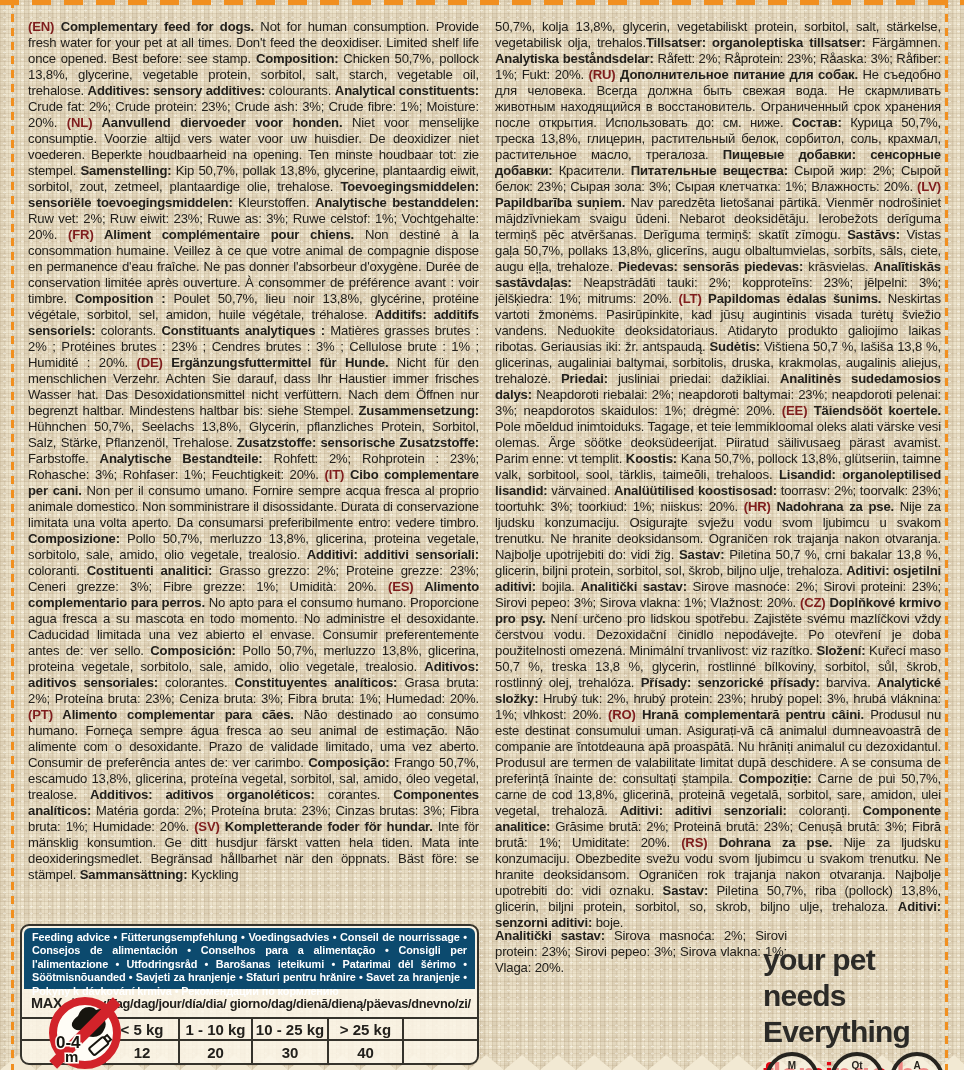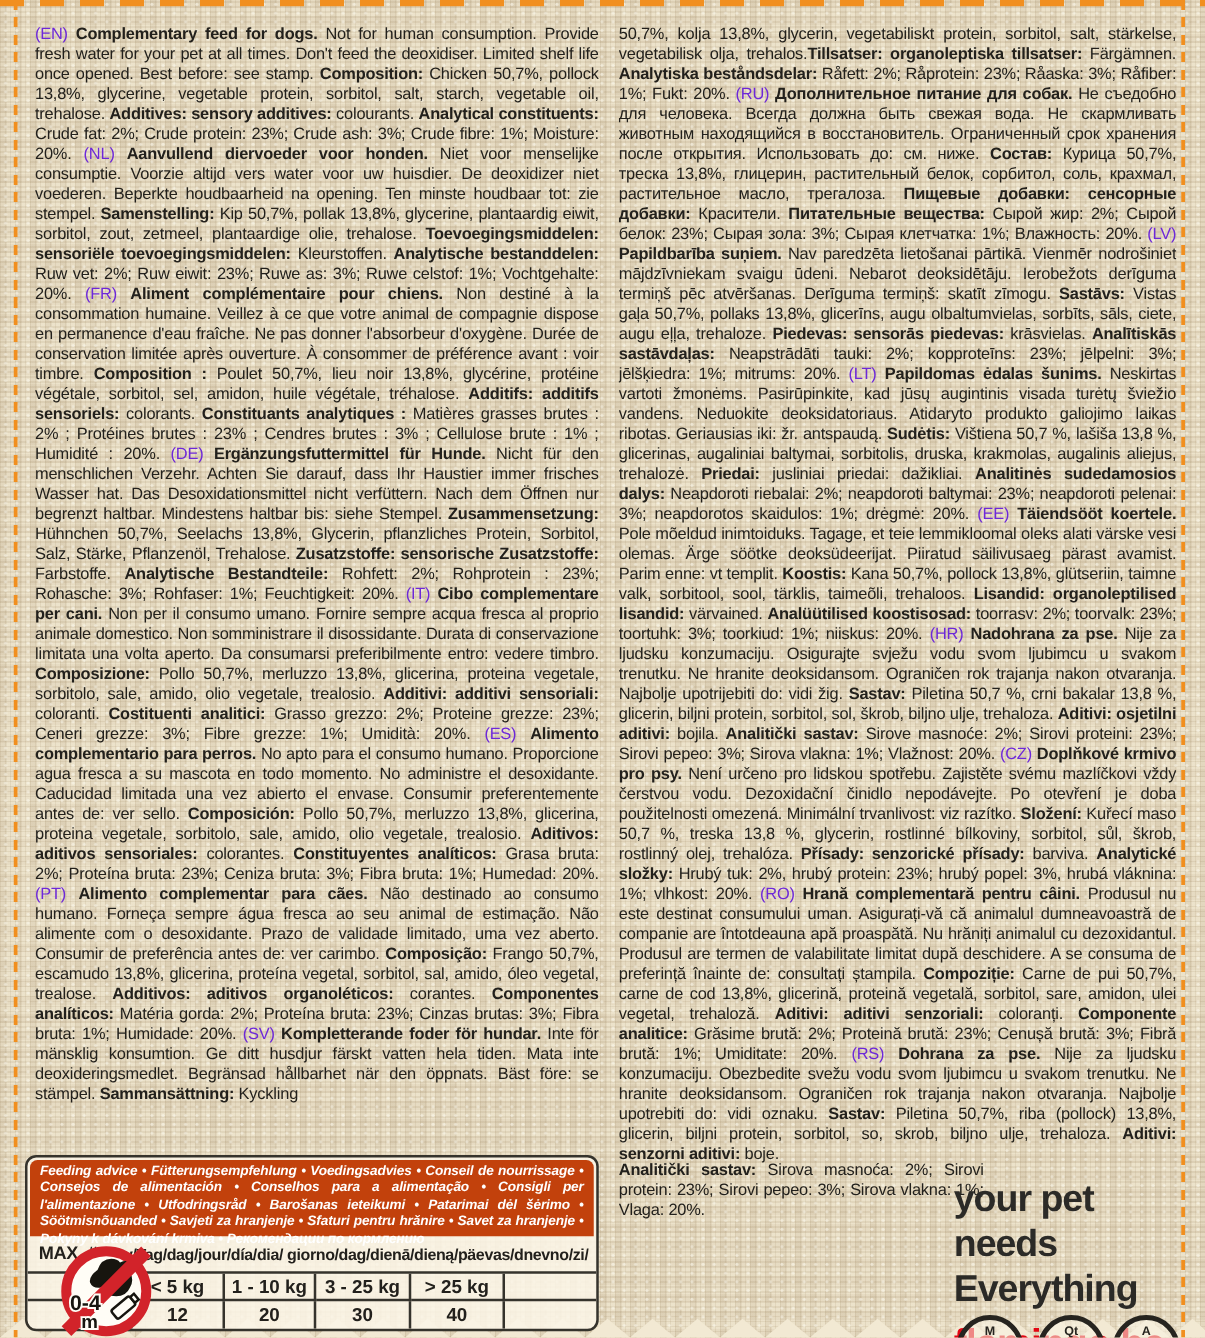--- a/index.html
+++ b/index.html
@@ -21,31 +21,31 @@
   .dash-v{position:absolute;top:0;bottom:0;width:3px;z-index:3;
     background:repeating-linear-gradient(180deg,#f18f1f 0 8px, transparent 8px 14px);}
   .dash-left{left:11px;} .dash-right{left:945px;}
 
   .col{position:absolute;text-align:justify;font-size:13.1px;line-height:16px;
        letter-spacing:-0.15px;overflow:hidden;z-index:2;}
   .col-left{left:28px;top:19px;width:451px;height:868px;}
   .col-right{left:495px;top:19px;width:446px;height:916px;}
   .col-tail{left:495px;top:928px;width:292px;height:52px;}
   .s-b{font-weight:bold;}
-  .s-r{font-weight:normal;color:#6d28d9;}
+  .s-r{font-weight:bold;color:#7f1d1d;}
 
   .zigzag{position:absolute;left:0;bottom:0;z-index:1;}
 
   .feed-box{position:absolute;left:20px;top:924px;width:459px;height:141px;z-index:4;
     box-sizing:border-box;border:2px solid #35332c;border-radius:9px;
     background:rgba(252,246,232,.85);overflow:hidden;}
   .feed-orange{position:absolute;left:2px;top:2px;right:2px;height:61px;box-sizing:border-box;
-    background:#c2410c;border-radius:6px 6px 0 0;color:#fff;font-weight:bold;
+    background:#0c4a6e;border-radius:6px 6px 0 0;color:#fff;font-weight:bold;
     font-size:10.9px;line-height:13.4px;padding:3px 8px 0 8px;text-align:justify;
-    letter-spacing:-0.1px;font-style:italic;}
+    letter-spacing:-0.1px;}
   .feed-max{position:absolute;left:9px;top:65px;right:6px;height:24px;display:flex;
     align-items:center;font-weight:bold;font-size:12.8px;letter-spacing:-0.3px;white-space:nowrap;overflow:hidden;}
   .feed-max .maxword{font-size:14.5px;margin-right:4px;}
   .feed-grid{position:absolute;left:0;right:0;top:91px;bottom:0;display:grid;
     grid-template-columns:84px 74px 73px 76px 75px 1fr;grid-template-rows:1fr 1fr;
     border-top:2px solid #35332c;}
   .feed-cell{display:flex;align-items:center;justify-content:center;
     font-weight:bold;font-size:15px;box-sizing:border-box;border-right:2px solid #35332c;}
   .feed-cell.lastcol{border-right:none;}
   .feed-cell.hdr{border-bottom:2px solid #35332c;}
@@ -80,21 +80,21 @@
 <div class="feed-box">
   <div class="feed-orange">Feeding advice • Fütterungsempfehlung • Voedingsadvies • Conseil de nourrissage • Consejos de alimentación • Conselhos para a alimentação • Consigli per l'alimentazione • Utfodringsråd • Barošanas ieteikumi • Patarimai dėl šėrimo • Söötmisnõuanded • Savjeti za hranjenje • Sfaturi pentru hrănire • Savet za hranjenje • Pokyny k dávkování krmiva • Рекомендации по кормлению</div>
   <div class="feed-max">
     <span class="maxword">MAX. #</span>
     <span>/day/Tag/dag/jour/día/dia/ giorno/dag/dienā/dieną/päevas/dnevno/zi/dnevno/den/день</span>
   </div>
   <div class="feed-grid">
     <div class="feed-cell hdr"></div>
     <div class="feed-cell hdr">&lt; 5 kg</div>
     <div class="feed-cell hdr">1 - 10 kg</div>
-    <div class="feed-cell hdr">3 - 25 kg</div>
+    <div class="feed-cell hdr">10 - 25 kg</div>
     <div class="feed-cell hdr">&gt; 25 kg</div>
     <div class="feed-cell hdr lastcol"></div>
     <div class="feed-cell"></div>
     <div class="feed-cell">12</div>
     <div class="feed-cell">20</div>
     <div class="feed-cell">30</div>
     <div class="feed-cell">40</div>
     <div class="feed-cell lastcol"></div>
   </div>
 </div>

